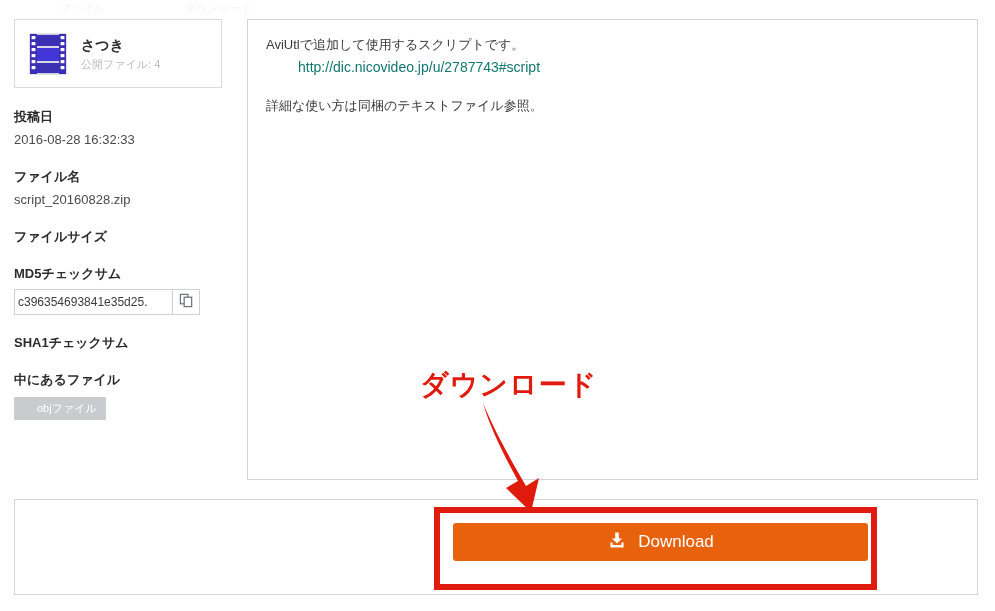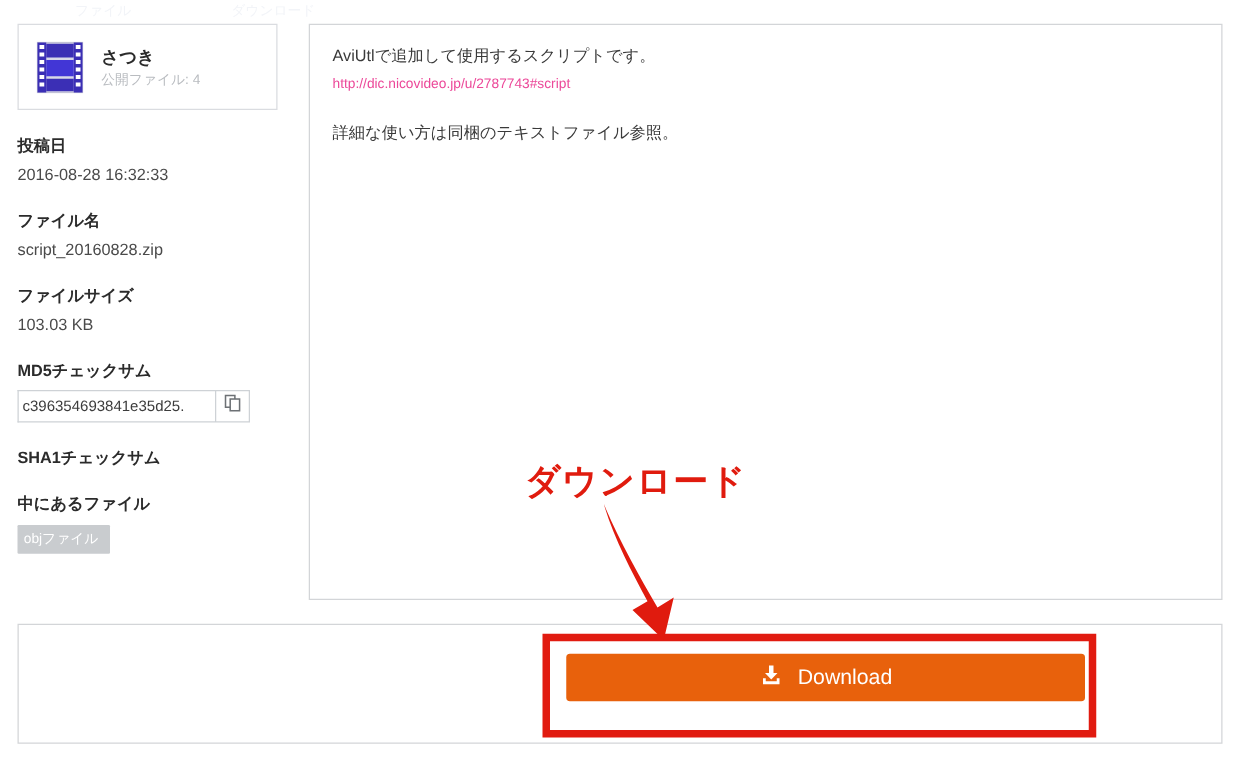--- a/index.html
+++ b/index.html
@@ -130,21 +130,21 @@
     justify-content: center;
     cursor: pointer;
   }
 
   .tag-row { margin-top: 8px; }
   .file-tag {
     display: inline-block;
     background: #c9cccf;
     color: #ffffff;
     font-size: 11px;
-    padding: 5px 9px 6px 5px;
+    padding: 5px 9px 6px 23px;
     line-height: 12px;
     border-radius: 1px;
   }
 
   
   .desc-panel {
     position: absolute;
     left: 247px;
     top: 19px;
     width: 731px;
@@ -153,25 +153,26 @@
     border: 1px solid #d3d5d8;
     background: #ffffff;
     padding: 14px 18px;
   }
   .desc-line {
     font-size: 13px;
     color: #3a3a3a;
     line-height: 22px;
   }
   .desc-link {
-    font-size: 11px;
-    color: #ec4899;
+    font-size: 14px;
+    color: #0f766e;
     line-height: 22px;
     text-decoration: none;
     display: inline-block;
+    margin-left: 32px;
   }
   .desc-gap { height: 17px; }
 
   
   .dl-card {
     position: absolute;
     left: 14px;
     top: 499px;
     width: 964px;
     height: 96px;
@@ -284,21 +285,20 @@
       <div class="field-value">2016-08-28 16:32:33</div>
     </div>
 
     <div class="field-block">
       <div class="field-label">ファイル名</div>
       <div class="field-value">script_20160828.zip</div>
     </div>
 
     <div class="field-block">
       <div class="field-label">ファイルサイズ</div>
-      <div class="field-value">103.03 KB</div>
     </div>
 
     <div class="field-block">
       <div class="field-label">MD5チェックサム</div>
       <div class="checksum-row">
         <input class="checksum-input" type="text" readonly="" value="c396354693841e35d25." style="">
         <div class="checksum-copy">
           <span>
             <svg width="15" height="15" viewBox="0 0 16 16" aria-hidden="true">
               <rect x="1.5" y="1.5" width="8" height="10" fill="#ffffff" stroke="#6d7175" stroke-width="1.3"></rect>

